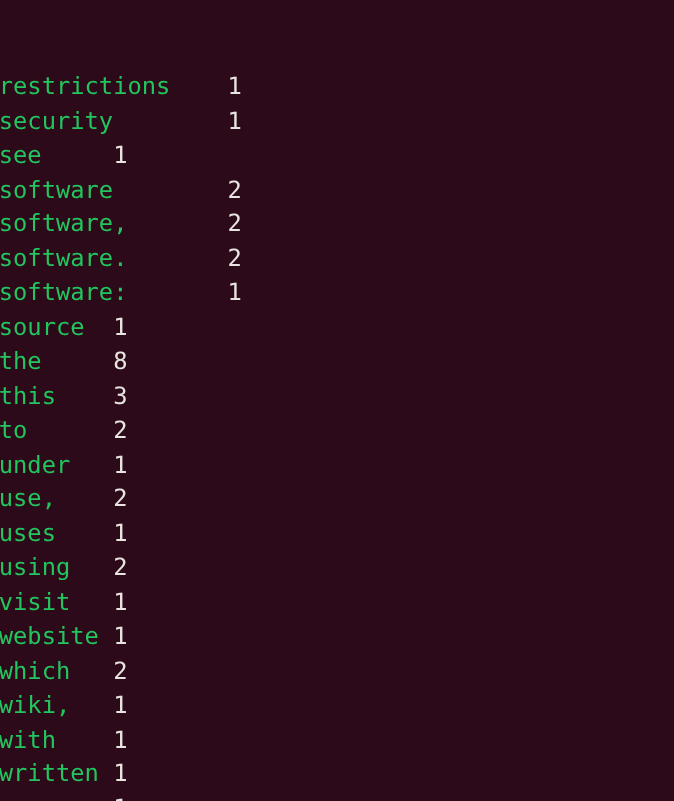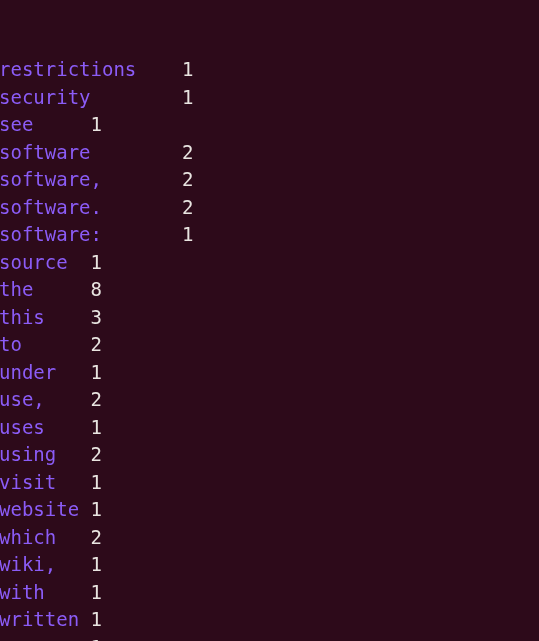--- a/index.html
+++ b/index.html
@@ -27,21 +27,21 @@
     white-space: pre;
     tab-size: 8;
     -moz-tab-size: 8;
   }
   .line {
     height: 27.5px;
     white-space: pre;
     letter-spacing: 0px;
   }
   .word {
-    color: #8b5cf6;
+    color: #22c55e;
   }
   .count {
     color: #e8e4e0;
   }
 </style>
 </head>
 <body>
 
 <div id="terminal">
   <div id="screen">

